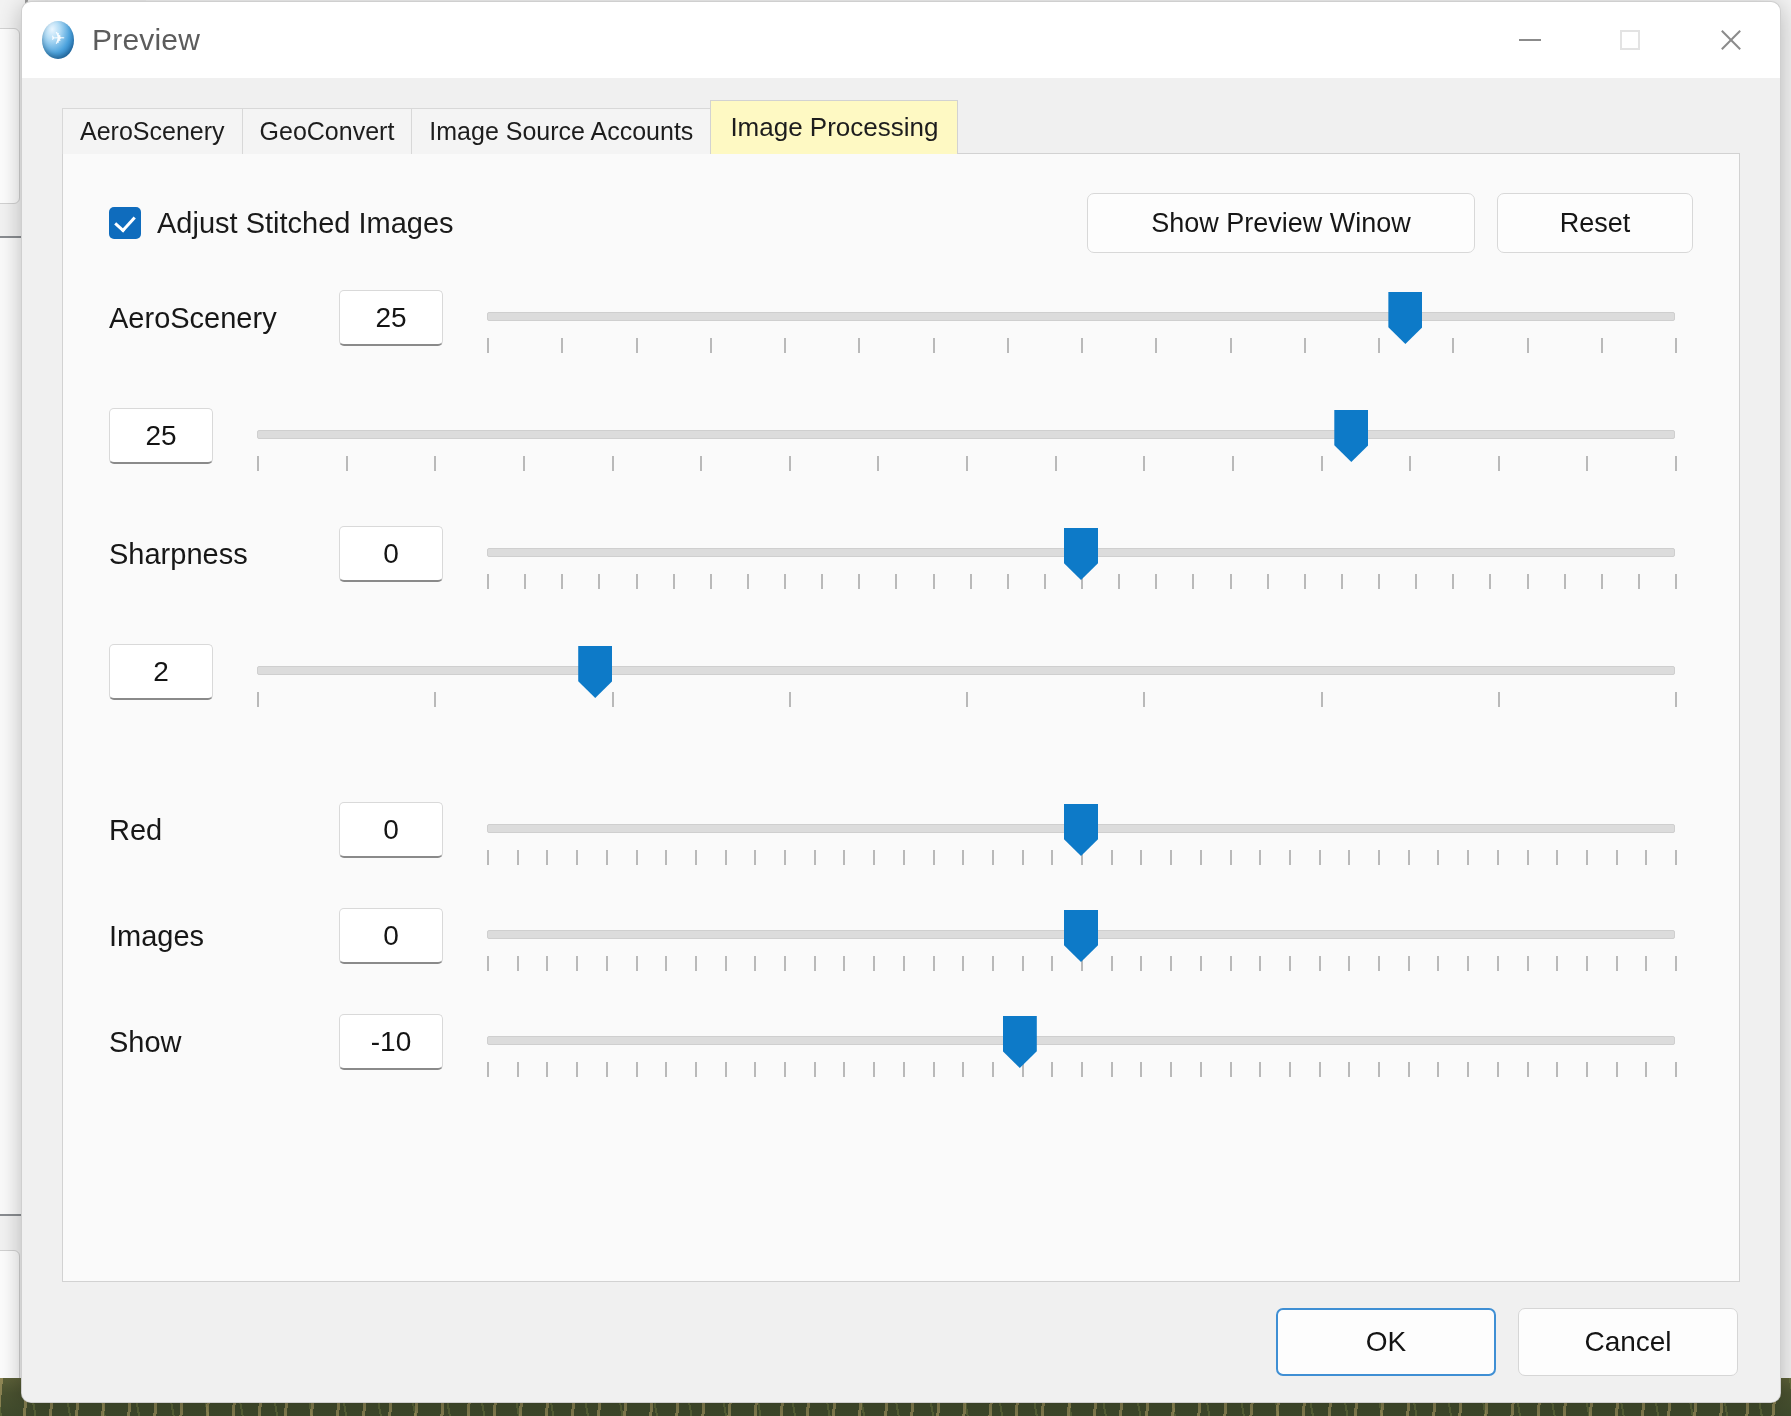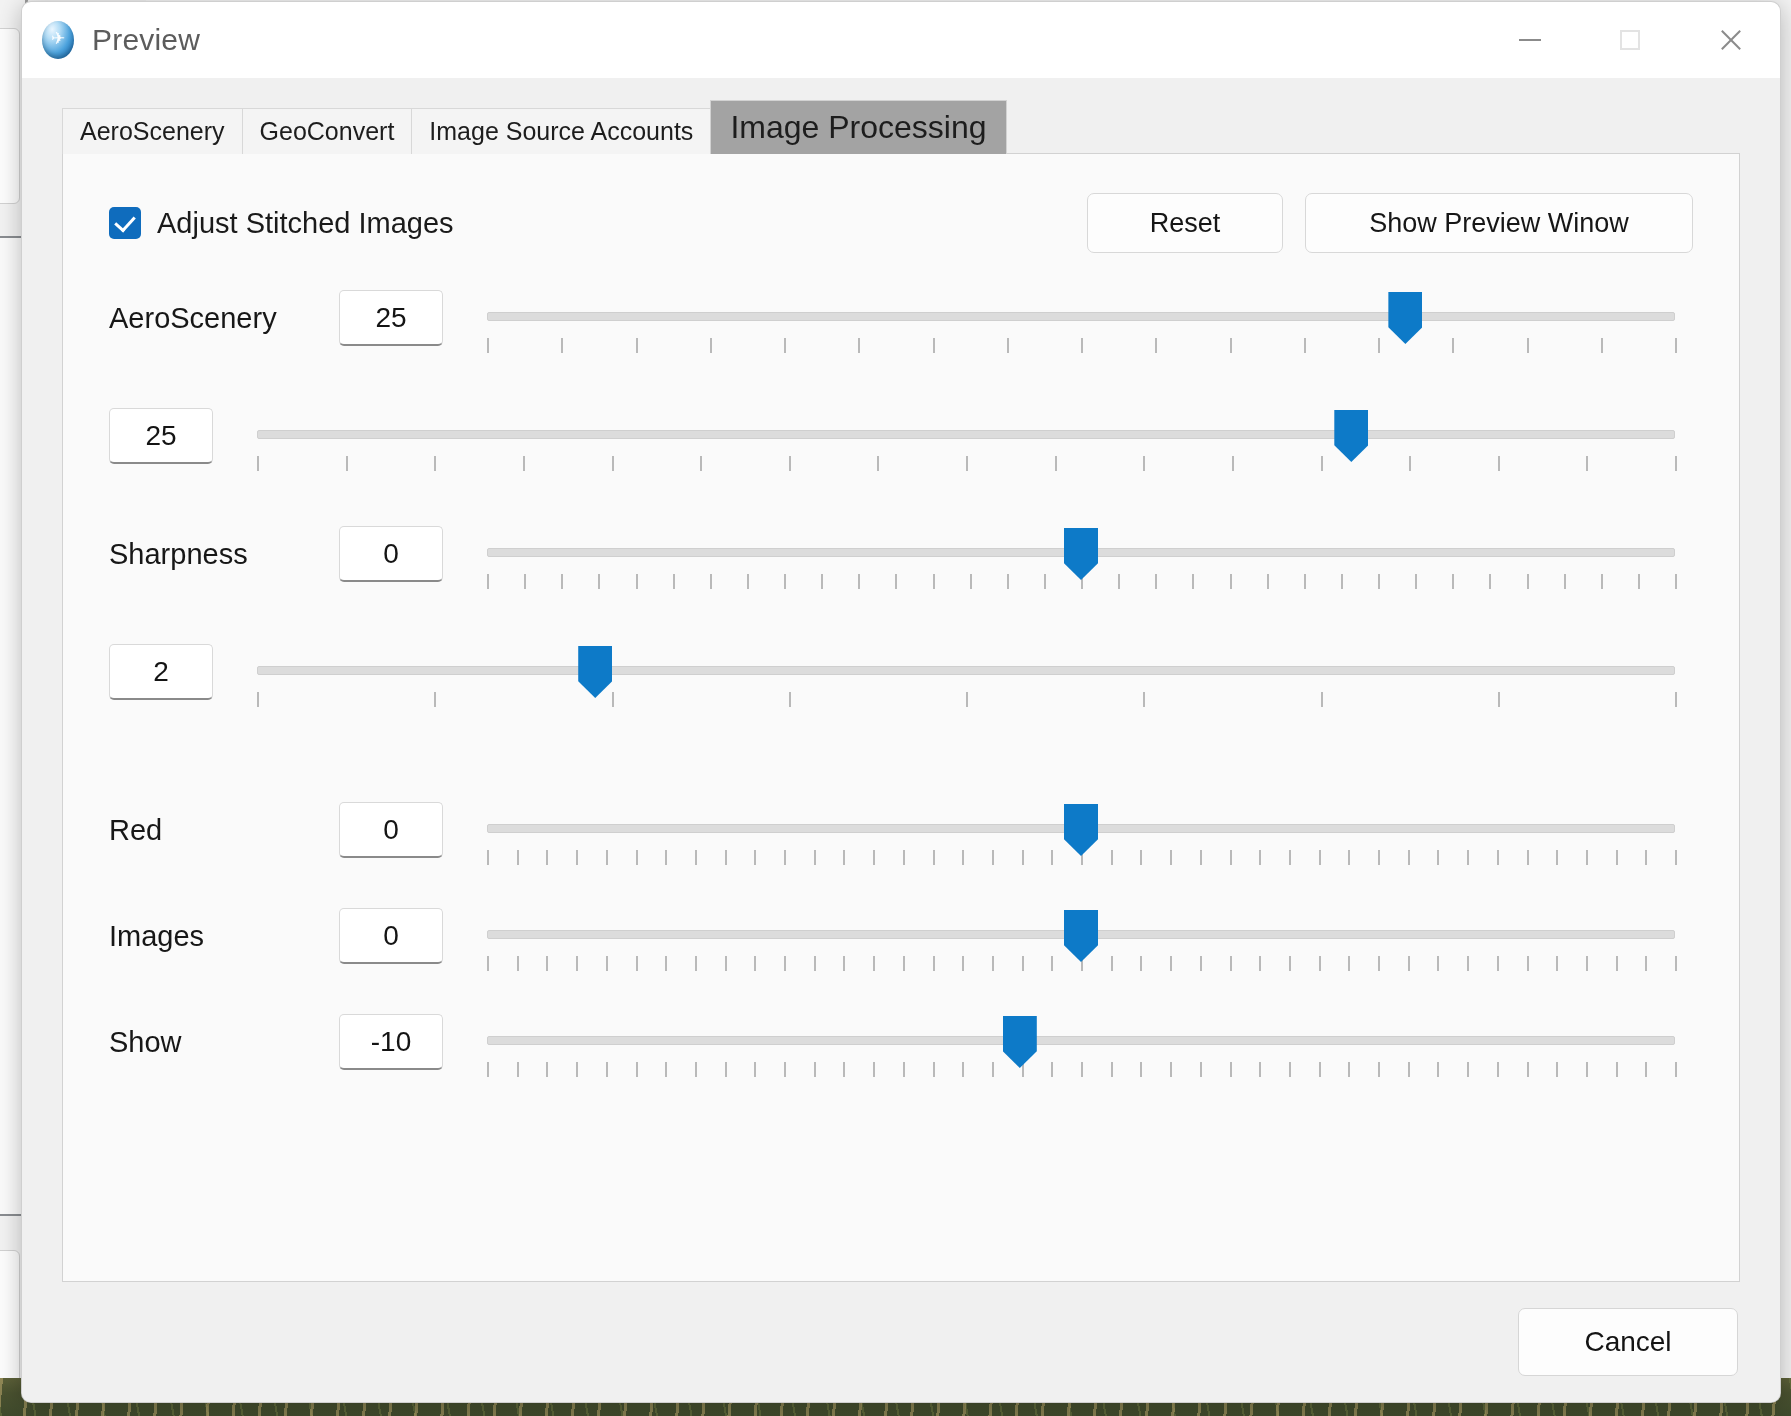--- a/index.html
+++ b/index.html
@@ -184,23 +184,23 @@
     margin-right: -1px;
     font-size: 25px;
     color: #1d1d1d;
     display: flex;
     align-items: center;
     white-space: nowrap;
     cursor: default;
   }
   .tab.active {
     height: 54px;
-    background: #a3a3a3;
+    background: #fef9c3;
     border-color: #d2d2d2;
-    font-size: 32px;
+    font-size: 26px;
     padding: 0 19px;
     position: relative;
     z-index: 3;
   }
 
   
   #tabpage {
     flex: 1;
     background: #fafafa;
     border: 1px solid #d2d2d2;
@@ -405,22 +405,22 @@
       </div>
 
       <div id="tabpage">
 
         <div id="top-row">
           <div id="chk-wrap">
             <span id="chk-box"></span>
             <span id="chk-label">Adjust Stitched Images</span>
           </div>
           <div id="top-buttons">
+            <button class="tbtn" id="btn-show-preview">Show Preview Winow</button>
             <button class="tbtn" id="btn-reset">Reset</button>
-            <button class="tbtn" id="btn-show-preview">Show Preview Winow</button>
           </div>
         </div>
 
         <div id="rows">
             <div class="row row-tall">
               <div class="row-label">AeroScenery</div>
               <div class="row-value">25</div>
               <div class="slider-cell">
                 <div class="slider">
                   <div class="track"></div>
@@ -699,17 +699,18 @@
                   <div class="thumb" style="left: 45%;"></div>
                 </div>
               </div>
             </div>
           </div>
 
       </div>
     </div>
 
     <div id="footer">
+      <button class="fbtn" id="btn-ok">OK</button>
       <button class="fbtn" id="btn-cancel">Cancel</button>
     </div>
 
   </div>
 </div>
 
 </body></html>

